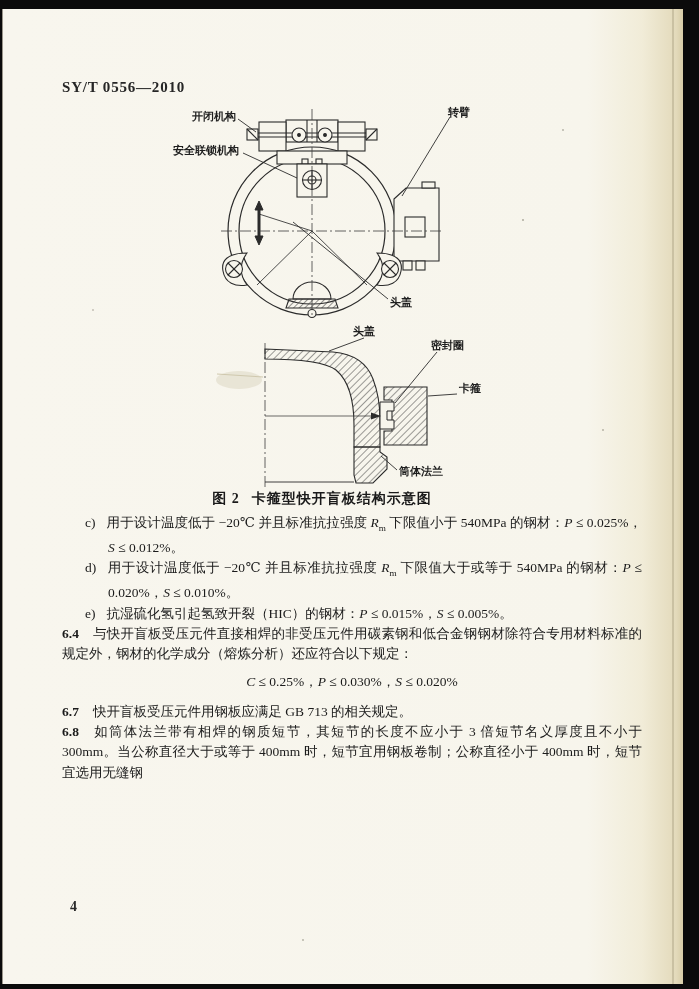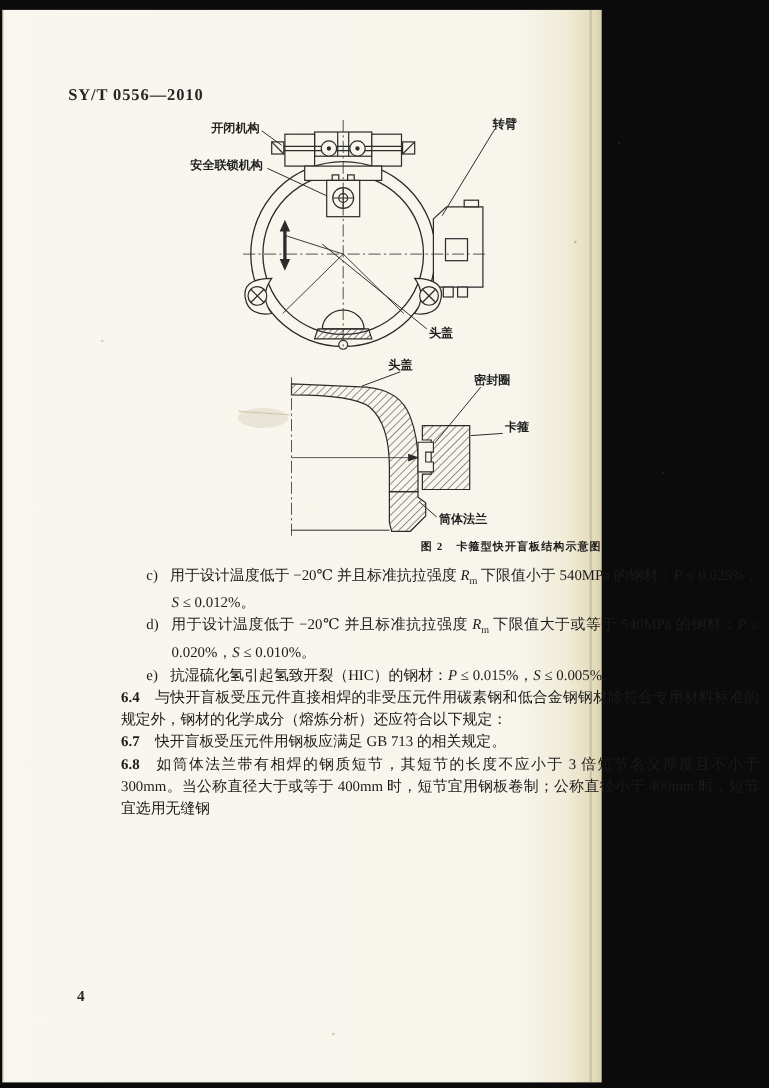--- a/index.html
+++ b/index.html
@@ -2,46 +2,46 @@
 <html><head>
 <meta charset="utf-8">
 <style>
   html,body{margin:0;padding:0;}
   body{
     width:699px;height:989px;position:relative;overflow:hidden;
     background:#0b0b0b;
     font-family:"Liberation Serif","DejaVu Serif",serif;
   }
   .paper{
-    position:absolute;left:2px;top:9px;width:545px;height:975px;
+    position:absolute;left:2px;top:9px;width:681px;height:975px;
     background:linear-gradient(90deg,#f8f6ee 0%,#f7f5ec 86%,#f1ecd8 94%,#e3dabb 99%,#d8cda8 100%);
     box-shadow:inset 1px 0 0 #9a958a;
     color:#1c1c1c;
   }
   .crease{position:absolute;top:0;bottom:0;right:9px;width:2px;background:rgba(110,100,70,.22);}
   .speck{position:absolute;left:0;top:0;width:2px;height:2px;background:transparent;
     box-shadow:520px 210px 0 rgba(90,85,70,.35),120px 640px 0 rgba(90,85,70,.3),
     600px 420px 0 rgba(90,85,70,.3),90px 300px 0 rgba(90,85,70,.25),
     560px 120px 0 rgba(90,85,70,.3),300px 930px 0 rgba(90,85,70,.3);}
   .header{
     position:absolute;left:60px;top:70px;font-size:15px;font-weight:bold;
     letter-spacing:.8px;color:#262626;
   }
   .fig-svg{position:absolute;}
   #fig-top{left:145px;top:94px;}
   #fig-section{left:213px;top:316px;}
   svg text{font-family:"Liberation Serif","DejaVu Serif",serif;font-size:11px;font-weight:bold;fill:#1e1e1e;}
   .caption{
-    position:absolute;left:95px;top:481px;width:450px;text-align:right;
-    font-size:10px;font-weight:bold;color:#1a1a1a;letter-spacing:1px;
+    position:absolute;left:95px;top:481px;width:450px;text-align:center;
+    font-size:14px;font-weight:bold;color:#1a1a1a;letter-spacing:1px;
   }
   .caption .gap{display:inline-block;width:12px;}
   .body-text{
     position:absolute;left:60px;top:504px;width:580px;
-    font-size:13.5px;line-height:20.3px;text-align:justify;color:#1b1b1b;margin-left:48px;
+    font-size:13.5px;line-height:20.3px;text-align:justify;color:#1b1b1b;
   }
   .body-text p{margin:0;}
   p.item{padding-left:46px;text-indent:-23px;}
   p.item .marker{margin-right:11px;}
   p.clause .cnum{font-weight:bold;margin-right:14px;}
   p.formula{text-align:justify;text-align:center;text-indent:0;font-size:13.5px;}
   p.formula.f1{margin:8px 0 9px 0;}
   p.formula.f2{margin:0 0 9px 0;}
   sub{font-size:.68em;}
   i{font-style:italic;}
@@ -194,19 +194,20 @@
     <span>图 2</span><span class="gap"></span><span>卡箍型快开盲板结构示意图</span>
   </div>
 
   <div class="body-text">
     <p class="item"><span class="marker">c)</span><span>用于设计温度低于 −20℃ 并且标准抗拉强度 <i>R</i><sub>m</sub> 下限值小于 540MPa 的钢材：<i>P</i> ≤ 0.025%，<i>S</i> ≤ 0.012%。</span></p>
     <p class="item"><span class="marker">d)</span><span>用于设计温度低于 −20℃ 并且标准抗拉强度 <i>R</i><sub>m</sub> 下限值大于或等于 540MPa 的钢材：<i>P</i> ≤ 0.020%，<i>S</i> ≤ 0.010%。</span></p>
     <p class="item"><span class="marker">e)</span><span>抗湿硫化氢引起氢致开裂（HIC）的钢材：<i>P</i> ≤ 0.015%，<i>S</i> ≤ 0.005%。</span></p>
 
     <p class="clause"><span class="cnum">6.4</span><span>与快开盲板受压元件直接相焊的非受压元件用碳素钢和低合金钢钢材除符合专用材料标准的规定外，钢材的化学成分（熔炼分析）还应符合以下规定：</span></p>
 
+    <p class="formula f1"><i>C</i> ≤ 0.25%，<i>P</i> ≤ 0.030%，<i>S</i> ≤ 0.020%</p>
 
     <p class="clause"><span class="cnum">6.7</span><span>快开盲板受压元件用钢板应满足 GB 713 的相关规定。</span></p>
     <p class="clause"><span class="cnum">6.8</span><span>如筒体法兰带有相焊的钢质短节，其短节的长度不应小于 3 倍短节名义厚度且不小于 300mm。当公称直径大于或等于 400mm 时，短节宜用钢板卷制；公称直径小于 400mm 时，短节宜选用无缝钢</span></p>
   </div>
 
   <div class="pagenum">4</div>
 </div>
 
 </body></html>

